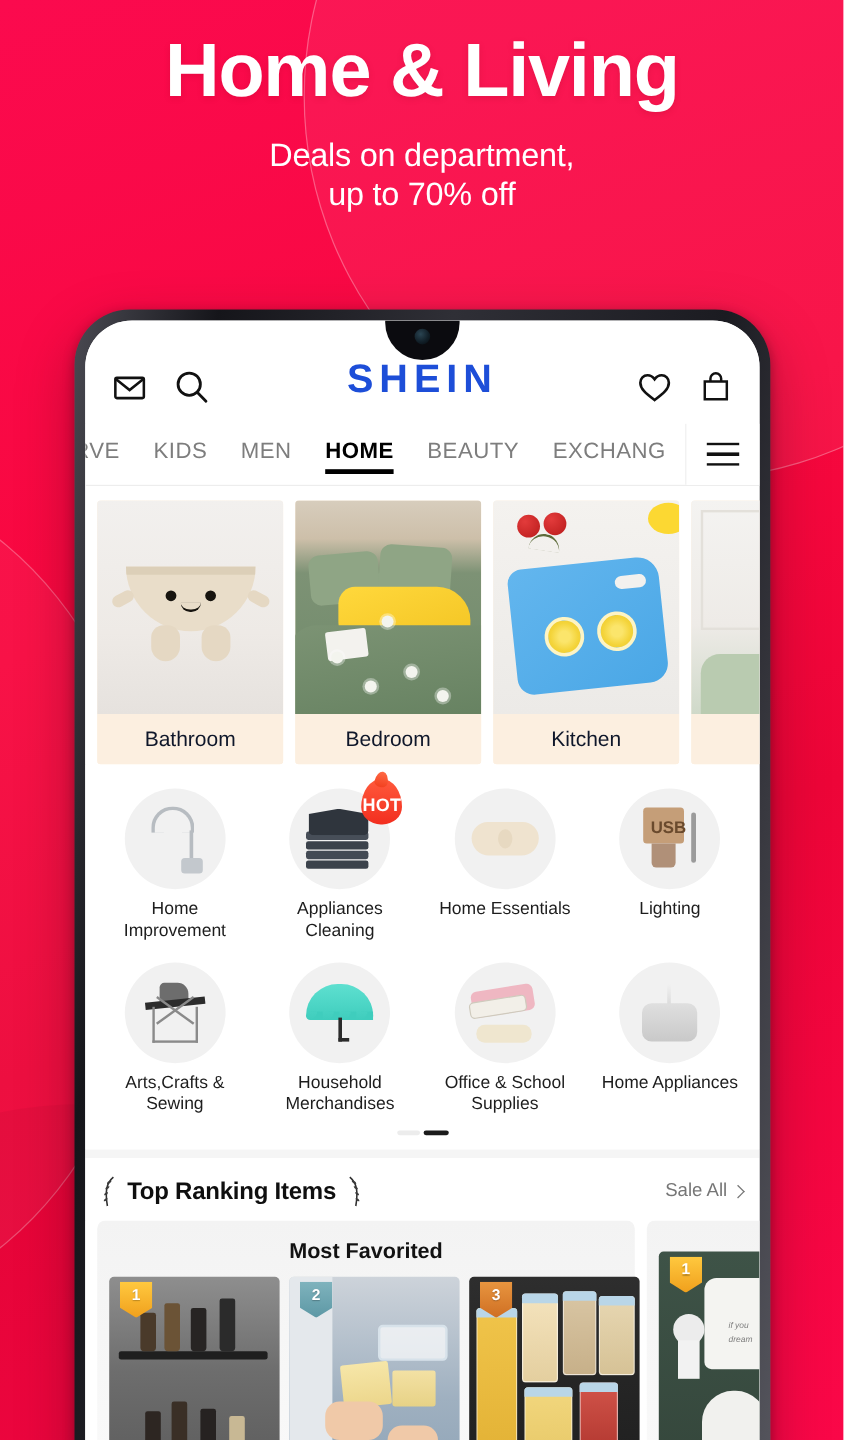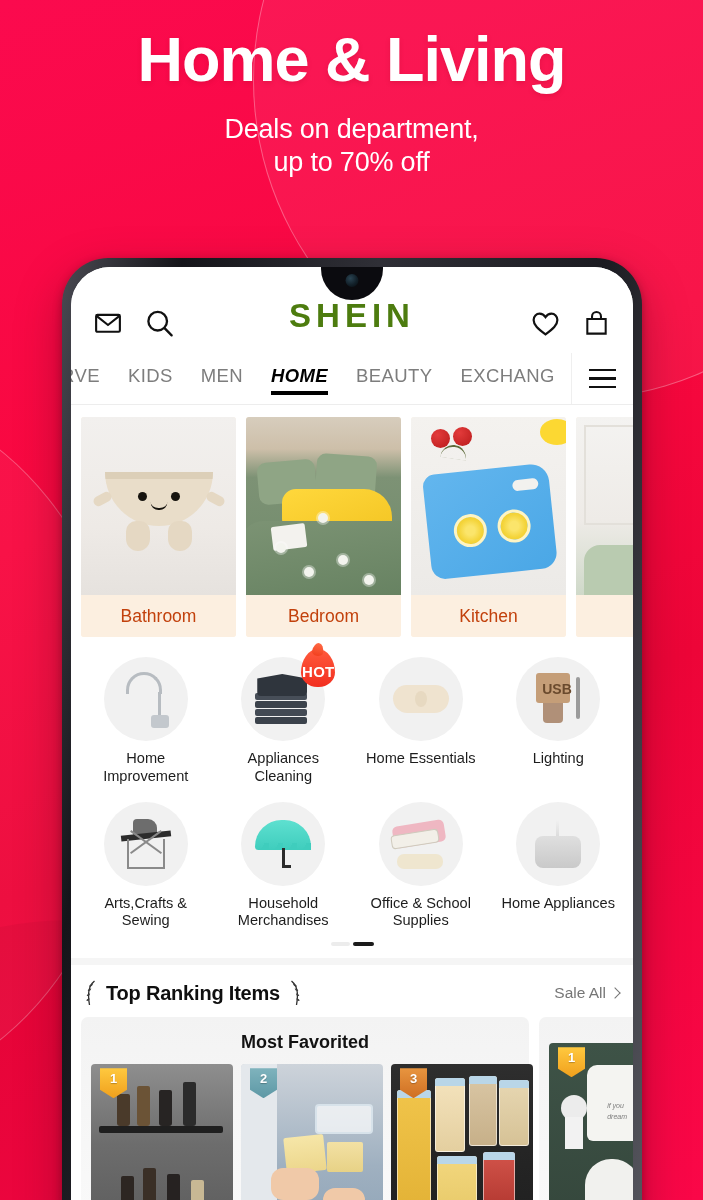--- a/index.html
+++ b/index.html
@@ -113,21 +113,21 @@
   }
   .appbar-left { display: flex; align-items: center; gap: 21px; }
   .appbar-right { display: flex; align-items: center; gap: 21px; margin-left: auto; }
   .brand {
     position: absolute;
     left: 0; right: 0; top: 30px;
     text-align: center;
     font-size: 33px;
     font-weight: 700;
     letter-spacing: 5px;
-    color: #4d7c0f;
+    color: #1d4ed8;
     pointer-events: none;
   }
   .ic { display: block; }
 
   
   .navwrap {
     display: flex;
     align-items: stretch;
     border-bottom: 1px solid #ededed;
     background: #fff;
@@ -146,21 +146,21 @@
   .navtab {
     font-size: 18.5px;
     font-weight: 500;
     color: #7d7d7d;
     letter-spacing: 0.4px;
     position: relative;
     padding: 4px 0 10px 0;
     flex: none;
   }
   .navtab.first { margin-left: -22px; }
-  .navtab.active { color: #000; font-weight: 700; font-style: italic; }
+  .navtab.active { color: #000; font-weight: 700; }
   .navtab.active::after {
     content: "";
     position: absolute;
     left: 0; right: 0; bottom: 2px;
     height: 3.5px; background: #000;
   }
   .hamburger {
     width: 62px;
     display: flex; flex-direction: column;
     align-items: center; justify-content: center;
@@ -183,21 +183,21 @@
     flex: none;
     width: 155px;
     border-radius: 3px;
     overflow: hidden;
     background: #fdf1e2;
   }
   .catimg { height: 178px; position: relative; overflow: hidden; }
   .catlabel {
     height: 42px;
     display: flex; align-items: center; justify-content: center;
-    font-size: 17.5px; color: #c2410c; font-weight: 400;
+    font-size: 17.5px; color: #0f172a; font-weight: 400;
     background: #fcefe0;
   }
 
   
   .img-bathroom { background: linear-gradient(180deg,#f2f0ee 0%, #eeeae6 62%, #e6e2de 100%); }
   .bowl {
     position: absolute; left: 50%; top: 46%;
     transform: translate(-50%,-50%);
     width: 108px; height: 54px;
     background: #e9ddc9;

